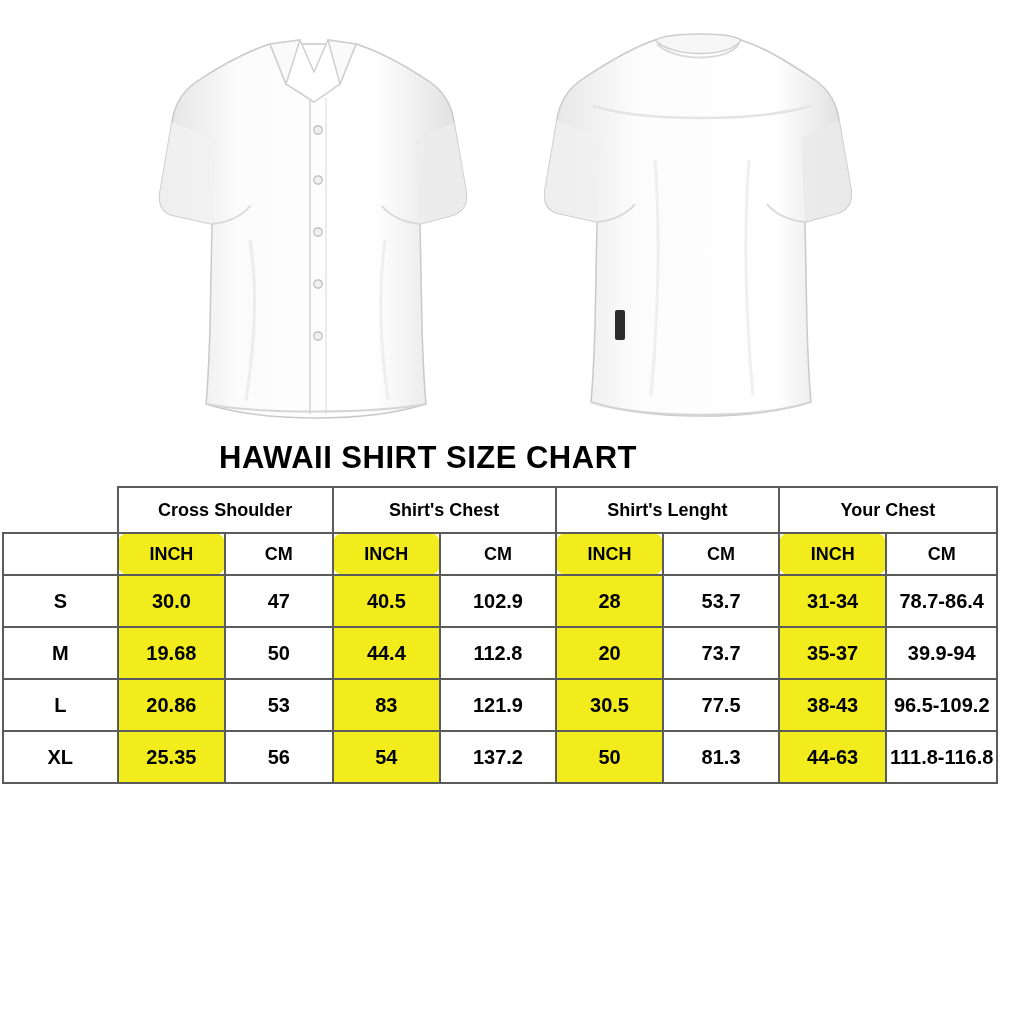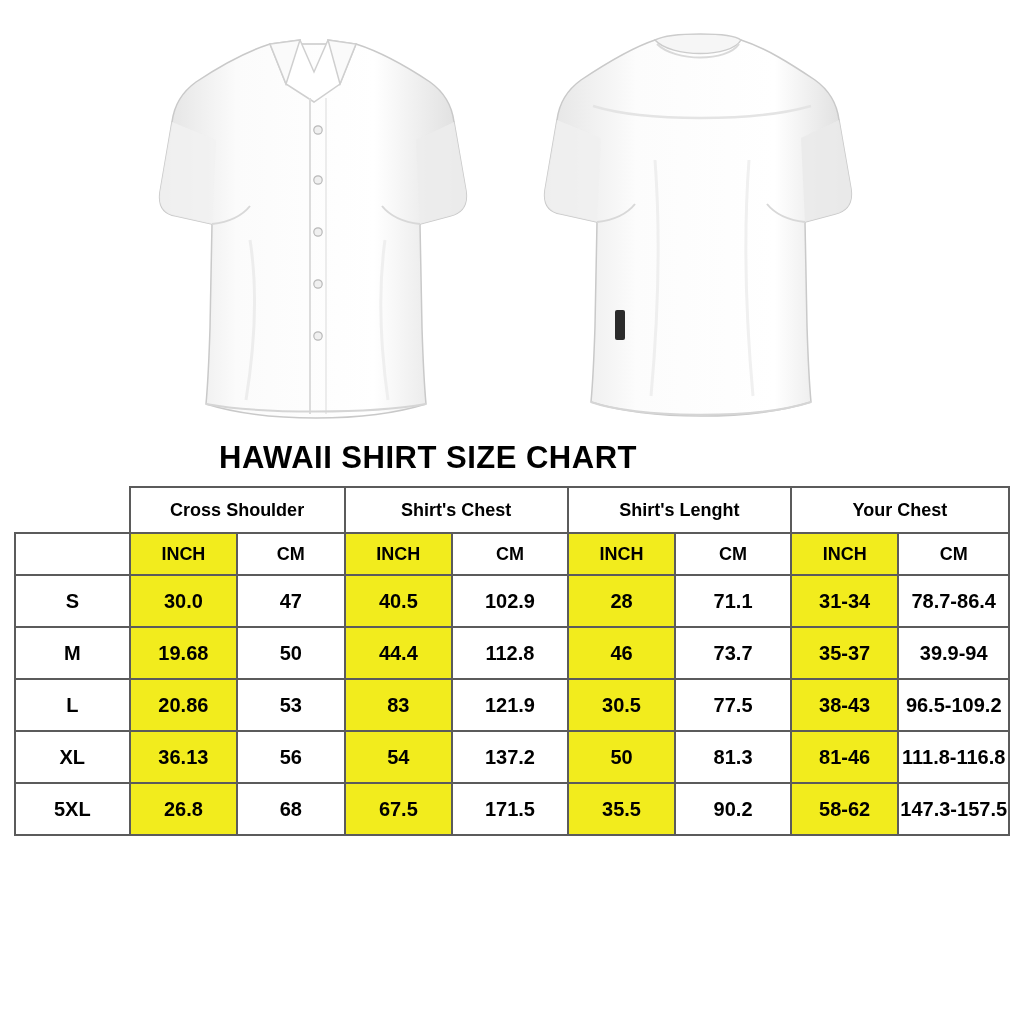--- a/index.html
+++ b/index.html
@@ -41,21 +41,21 @@
     text-align: center;
     font-size: 31px;
     font-weight: bold;
     letter-spacing: 0.5px;
     margin: 0 0 10px 0;
     font-family: "Liberation Sans", sans-serif;
   }
 
   
   .table-wrap {
-    padding: 0 14px;
+    padding: 0 2px;
   }
   table.size-chart {
     border-collapse: collapse;
     width: 996px;
     table-layout: fixed;
     font-family: "Liberation Sans", sans-serif;
   }
   table.size-chart td, table.size-chart th {
     border: 2px solid #5b5b5b;
     text-align: center;
@@ -69,20 +69,21 @@
   col.c-unit2 { width: 113px; }
   col.c-last  { width: 108px; }
 
   tr.group-row td {
     height: 44px;
     font-size: 18px;
   }
   tr.unit-row td {
     height: 40px;
     font-size: 18px;
+    border-radius: 10px;
   }
   tr.data-row td {
     height: 50px;
     font-size: 20px;
   }
   td.size-cell {
     font-size: 21px;
   }
   td.hl {
     background: #f2ec1d;
@@ -210,72 +211,61 @@
           <td>CM</td>
         </tr>
 
         <tr class="data-row">
           <td class="size-cell">S</td>
           <td class="hl">30.0</td>
           <td>47</td>
           <td class="hl">40.5</td>
           <td>102.9</td>
           <td class="hl">28</td>
-          <td>71.1</td>
+          <td>53.7</td>
           <td class="hl">31-34</td>
           <td class="small">78.7-86.4</td>
         </tr>
 
         <tr class="data-row">
           <td class="size-cell">M</td>
           <td class="hl">19.68</td>
           <td>50</td>
           <td class="hl">44.4</td>
           <td>112.8</td>
-          <td class="hl">46</td>
+          <td class="hl">20</td>
           <td>73.7</td>
           <td class="hl">35-37</td>
           <td class="small">39.9-94</td>
         </tr>
 
         <tr class="data-row">
           <td class="size-cell">L</td>
           <td class="hl">20.86</td>
           <td>53</td>
           <td class="hl">83</td>
           <td>121.9</td>
           <td class="hl">30.5</td>
           <td>77.5</td>
           <td class="hl">38-43</td>
           <td class="small">96.5-109.2</td>
         </tr>
 
         <tr class="data-row">
           <td class="size-cell">XL</td>
-          <td class="hl">36.13</td>
+          <td class="hl">25.35</td>
           <td>56</td>
           <td class="hl">54</td>
           <td>137.2</td>
           <td class="hl">50</td>
           <td>81.3</td>
-          <td class="hl">81-46</td>
+          <td class="hl">44-63</td>
           <td class="small">111.8-116.8</td>
         </tr>
 
 
 
 
-        <tr class="data-row">
-          <td class="size-cell">5XL</td>
-          <td class="hl">26.8</td>
-          <td>68</td>
-          <td class="hl">67.5</td>
-          <td>171.5</td>
-          <td class="hl">35.5</td>
-          <td>90.2</td>
-          <td class="hl">58-62</td>
-          <td class="small">147.3-157.5</td>
-        </tr>
       </tbody>
     </table>
   </div>
 
 </div>
 
 </body></html>

